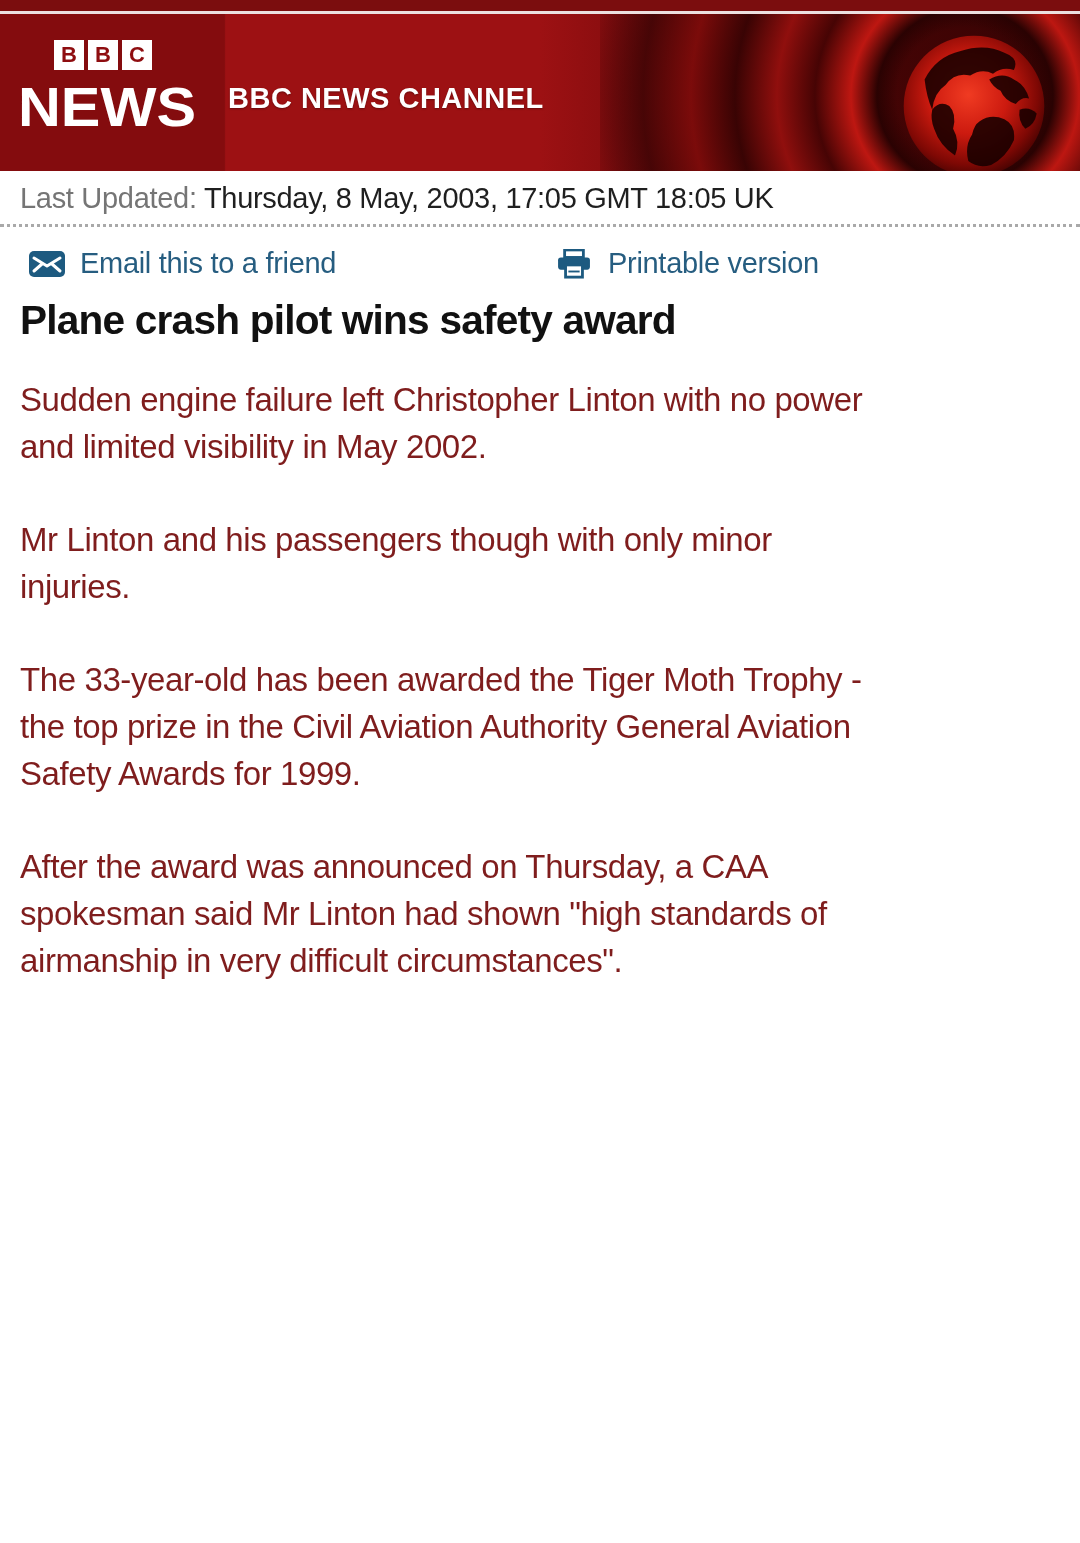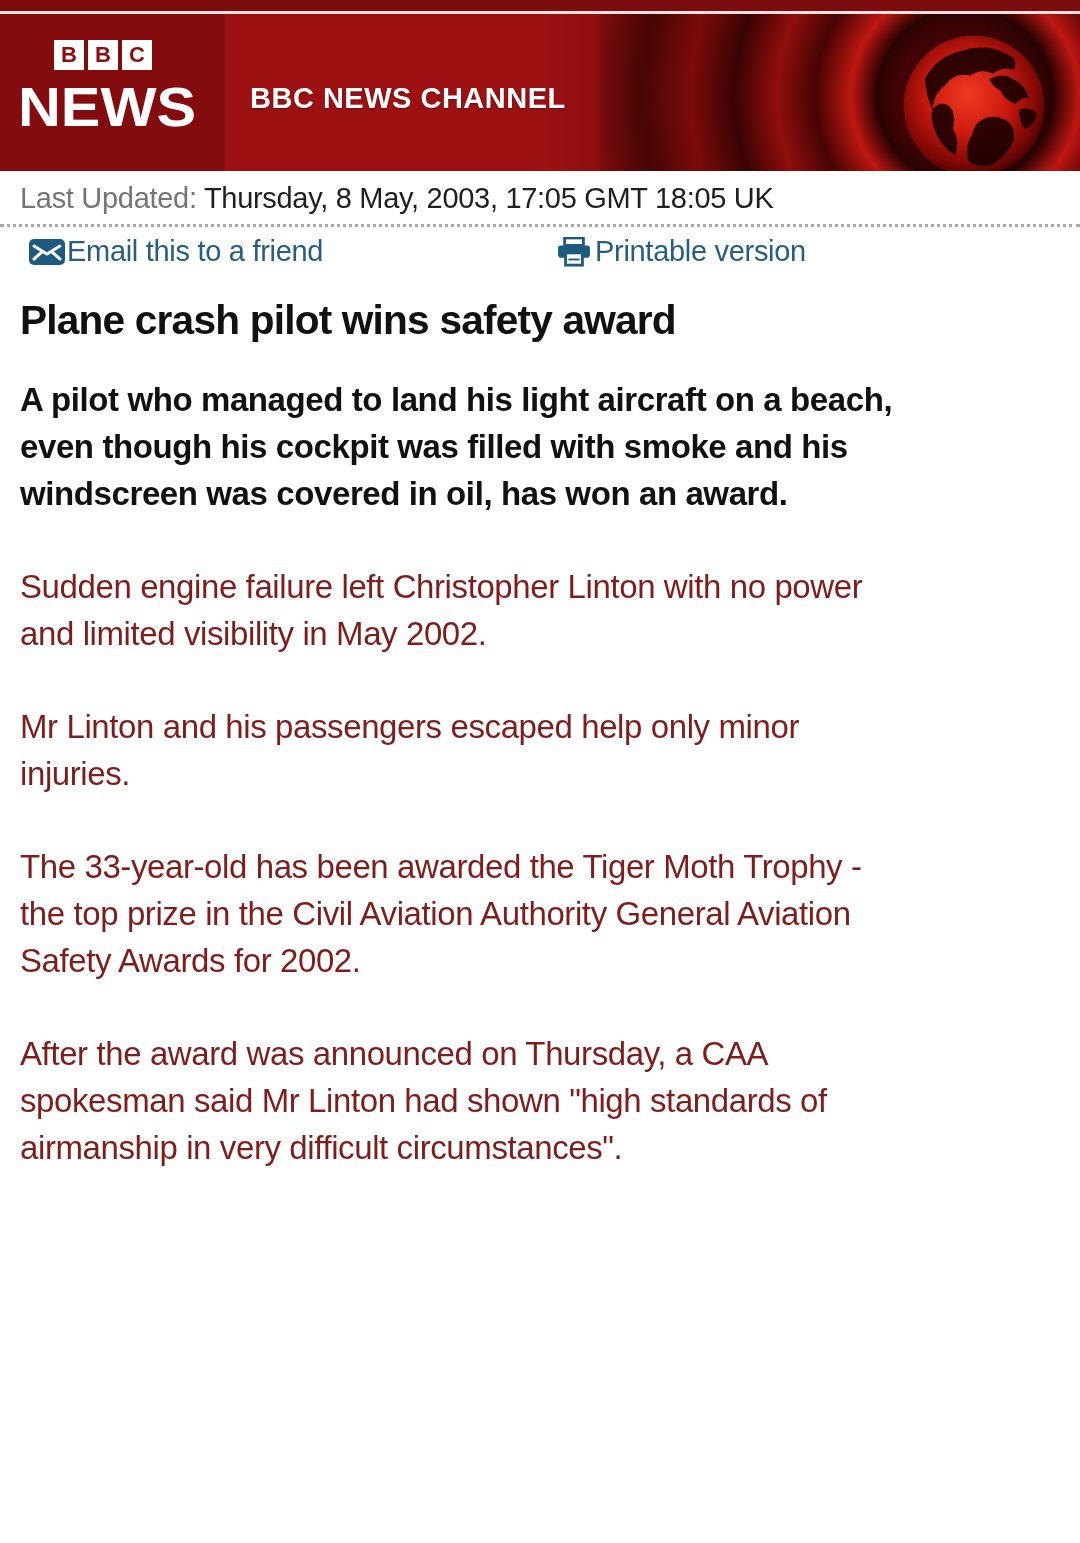--- a/index.html
+++ b/index.html
@@ -45,39 +45,39 @@
     display: flex; align-items: center; justify-content: center;
     font-weight: bold; font-size: 22px; color: #8e0d10;
     font-family: "Liberation Sans", sans-serif;
   }
   .logo-word {
     position: absolute; left: 18px; top: 60px;
     color: #ffffff; font-size: 56px; font-weight: bold;
     letter-spacing: 0px; transform: scaleX(1.06); transform-origin: left;
   }
   .channel-title {
-    position: absolute; left: 250px; top: 68px;
+    position: absolute; left: 228px; top: 68px;
     color: #ffffff; font-size: 29px; font-weight: bold; letter-spacing: 0.5px;
     text-shadow: 0 1px 2px rgba(0,0,0,0.35);
   }
 
   
   .meta-row {
     padding: 11px 35px 0 20px;
     font-size: 29px; letter-spacing: -0.3px;
     border-bottom: 3px dotted #a9a9a9;
     padding-bottom: 9px;
   }
   .meta-label { color: #757575; }
   .meta-value { color: #1f1f1f; }
 
   .actions-row { position: relative; height: 52px; }
   .action-link {
-    position: absolute; top: 8px;
-    display: flex; align-items: center; gap: 1px;
+    position: absolute; top: 20px;
+    display: flex; align-items: center; gap: 14px;
     text-decoration: none; color: #265d80;
     font-size: 29px; letter-spacing: -0.3px; cursor: pointer;
   }
   .action-email { left: 28px; }
   .action-print { left: 556px; text-align: right; }
   .action-icon { width: 38px; height: 30px; display: inline-flex; }
 
   
   .article { padding: 0 20px; }
   .headline {
@@ -152,27 +152,24 @@
         <rect x="10" y="17" width="18" height="13" fill="#ffffff" stroke="#1d5a80" stroke-width="3"></rect>
         <line x1="13" y1="24" x2="25" y2="24" stroke="#1d5a80" stroke-width="2"></line>
       </svg>
     </span>
     <span>Printable version</span>
   </a>
 </div>
 
 <div class="article">
   <h1 class="headline">Plane crash pilot wins safety award</h1>
-  <p class="para intro">A pilot who managed to land his light aircraft on a beach,
-even though his cockpit was filled with smoke and his
-windscreen was covered in oil, has won an award.</p>
   <p class="para">Sudden engine failure left Christopher Linton with no power
 and limited visibility in May 2002.</p>
-  <p class="para">Mr Linton and his passengers escaped help only minor
+  <p class="para">Mr Linton and his passengers though with only minor
 injuries.</p>
   <p class="para">The 33-year-old has been awarded the Tiger Moth Trophy -
 the top prize in the Civil Aviation Authority General Aviation
-Safety Awards for 2002.</p>
+Safety Awards for 1999.</p>
   <p class="para">After the award was announced on Thursday, a CAA
 spokesman said Mr Linton had shown "high standards of
 airmanship in very difficult circumstances".</p>
 
 </div>
 
 </body></html>

